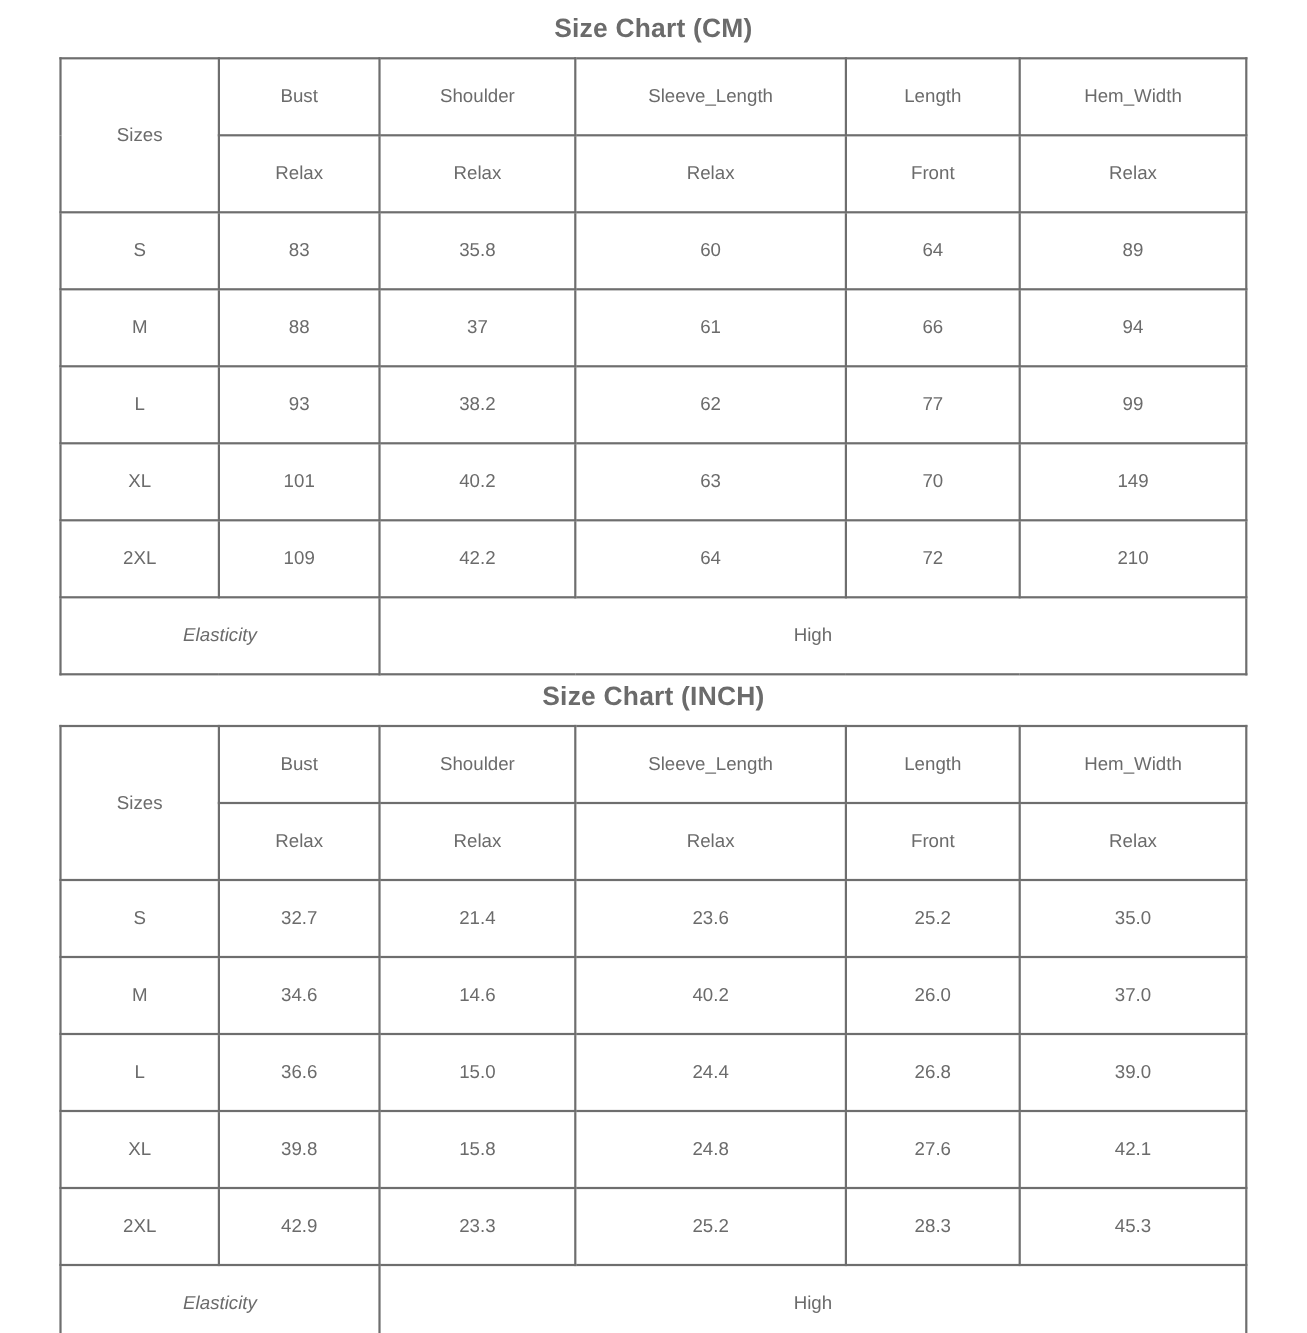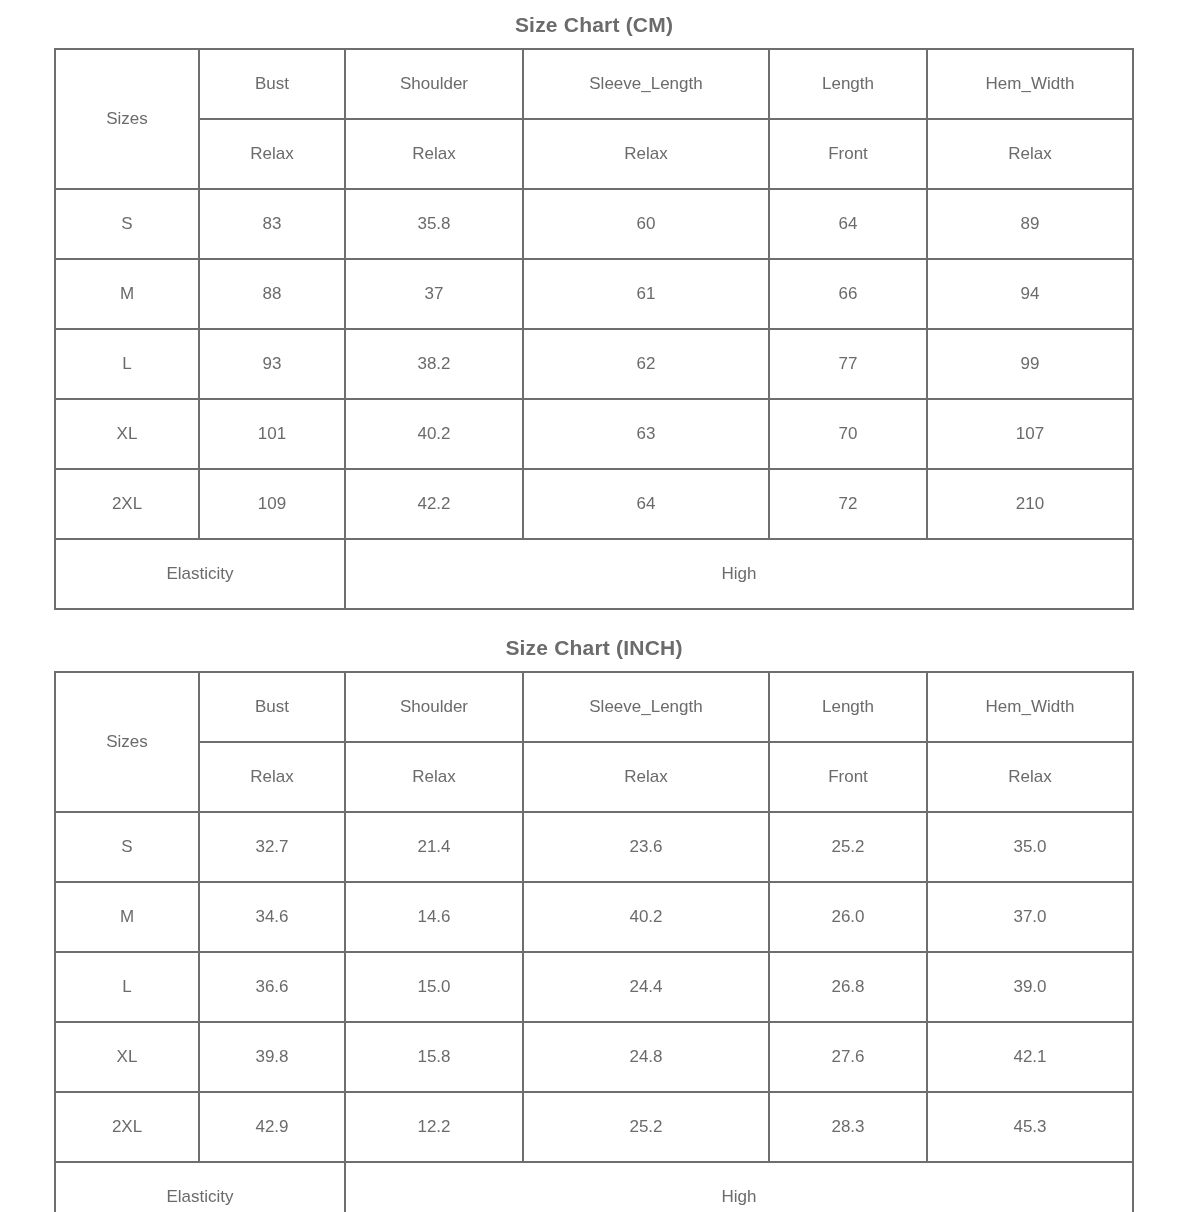--- a/index.html
+++ b/index.html
@@ -14,27 +14,27 @@
     color: #6b6b6b;
     overflow: hidden;
   }
   .page {
     width: 1188px;
     box-sizing: border-box;
     padding: 0;
   }
   .chart-title {
     text-align: center;
-    font-size: 21px;
+    font-size: 24px;
     font-weight: bold;
     color: #6b6b6b;
     letter-spacing: 0.2px;
   }
   #title-cm { margin: 13px 0 11px 0; }
-  #title-inch { margin: 26px 0 11px 0; }
+  #title-inch { margin: 6px 0 11px 0; }
 
   table.size-table {
     border-collapse: collapse;
     table-layout: fixed;
     margin: 0 auto;
     width: 1078px;
     background: #fff;
   }
   table.size-table td {
     border: 2px solid #6e6e6e;
@@ -53,21 +53,21 @@
   .col-sleeve { width: 246px; }
   .col-length { width: 158px; }
   .col-hem { width: 206px; }
 
   td.sizes-head {
     font-size: 17px;
     vertical-align: middle;
   }
   td.hdr { height: 66px; }
   td.sub { height: 66px; }
-  td.elastic-label { height: 66px; }
+  td.elastic-label { height: 66px; font-style: italic; }
   td.elastic-value { height: 66px; border-radius: 26px; }
 </style>
 </head>
 <body>
 
 <div class="page">
 
   <div class="chart-title" id="title-cm">Size Chart (CM)</div>
 
   <table class="size-table">
@@ -119,21 +119,21 @@
         <td>62</td>
         <td>77</td>
         <td>99</td>
       </tr>
       <tr>
         <td>XL</td>
         <td>101</td>
         <td>40.2</td>
         <td>63</td>
         <td>70</td>
-        <td>107</td>
+        <td>149</td>
       </tr>
       <tr>
         <td>2XL</td>
         <td>109</td>
         <td>42.2</td>
         <td>64</td>
         <td>72</td>
         <td>210</td>
       </tr>
 
@@ -200,21 +200,21 @@
         <td>XL</td>
         <td>39.8</td>
         <td>15.8</td>
         <td>24.8</td>
         <td>27.6</td>
         <td>42.1</td>
       </tr>
       <tr>
         <td>2XL</td>
         <td>42.9</td>
-        <td>12.2</td>
+        <td>23.3</td>
         <td>25.2</td>
         <td>28.3</td>
         <td>45.3</td>
       </tr>
 
       <tr>
         <td class="elastic-label" colspan="2">Elasticity</td>
         <td class="elastic-value" colspan="4">High</td>
       </tr>
     </tbody>

